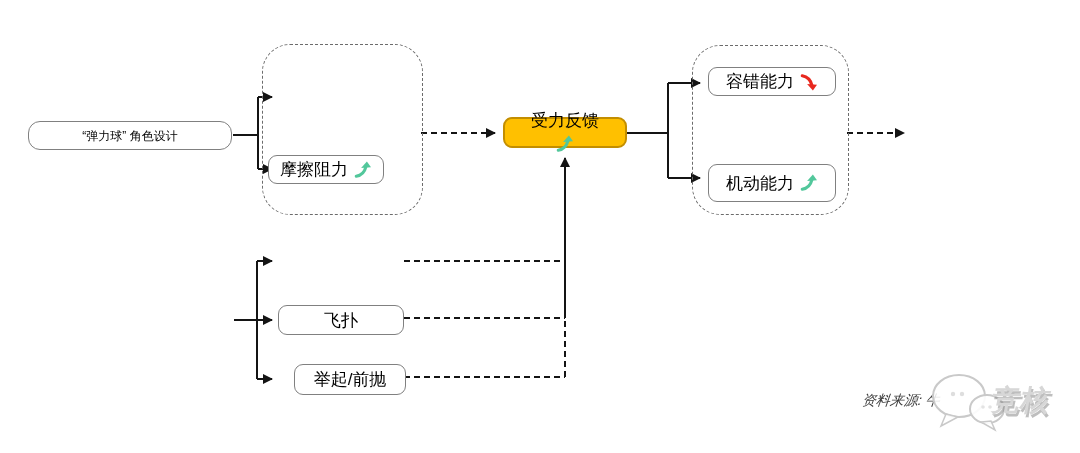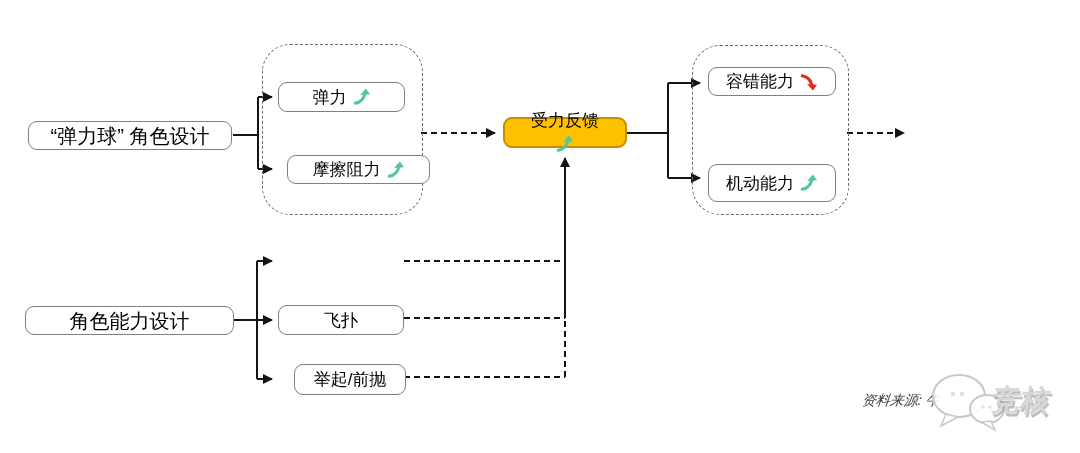--- a/index.html
+++ b/index.html
@@ -9,21 +9,21 @@
   }
   .lines{position:absolute;left:0;top:0;pointer-events:none;}
   .group{
     position:absolute;border:1.5px dashed #6b6b6b;border-radius:28px;background:transparent;
   }
   .node{
     position:absolute;display:flex;align-items:center;justify-content:center;gap:6px;
     background:#ffffff;border:1.5px solid #808080;border-radius:9px;
     font-size:17px;line-height:1;white-space:nowrap;box-sizing:border-box;
   }
-  .node.big{font-size:20px;}
+  .node.big{font-size:12px;border-radius:12px;}
   .node.orange{
     background:#FFC000;border:2px solid #C38E00;font-weight:500;flex-direction:column;
   }
   .trend{display:flex;align-items:center;}
   .trend svg{display:block;}
   .source{
     position:absolute;font-style:italic;font-size:14px;color:#3d3d3d;
     transform:skewX(-6deg);white-space:nowrap;
   }
   .wm{
@@ -75,31 +75,22 @@
     </g>
   </svg>
 
   <div class="group" style="left:262px;top:44px;width:159px;height:169px"></div>
   <div class="group" style="left:692px;top:45px;width:155px;height:168px"></div>
 
   <div class="node big" style="left:28px;top:121px;width:204px;height:29px">
     <span>“弹力球” 角色设计</span>
   </div>
 
-  <div class="node" style="left:278px;top:82px;width:127px;height:30px">
-    <span>弹力</span>
-    <span class="trend">
-      <svg width="18" height="18" viewBox="0 0 20 20">
-        <path d="M2.5 17 C 8 16, 12 11.5, 13.2 6.5" fill="none" stroke="#52C79B" stroke-width="3.4" stroke-linecap="round"></path>
-        <polygon points="14.3,0.5 7.9,7.9 18.9,6.9" fill="#52C79B"></polygon>
-      </svg>
-    </span>
-  </div>
 
-  <div class="node" style="left:287px;top:155px;width:143px;height:29px">
+  <div class="node" style="left:268px;top:155px;width:116px;height:29px">
     <span>摩擦阻力</span>
     <span class="trend">
       <svg width="18" height="18" viewBox="0 0 20 20">
         <path d="M2.5 17 C 8 16, 12 11.5, 13.2 6.5" fill="none" stroke="#52C79B" stroke-width="3.4" stroke-linecap="round"></path>
         <polygon points="14.3,0.5 7.9,7.9 18.9,6.9" fill="#52C79B"></polygon>
       </svg>
     </span>
   </div>
 
   <div class="node orange" style="left:503px;top:117px;width:124px;height:31px">
@@ -126,23 +117,20 @@
     <span>机动能力</span>
     <span class="trend">
       <svg width="18" height="18" viewBox="0 0 20 20">
         <path d="M2.5 17 C 8 16, 12 11.5, 13.2 6.5" fill="none" stroke="#52C79B" stroke-width="3.4" stroke-linecap="round"></path>
         <polygon points="14.3,0.5 7.9,7.9 18.9,6.9" fill="#52C79B"></polygon>
       </svg>
     </span>
   </div>
 
 
-  <div class="node big" style="left:25px;top:306px;width:209px;height:29px">
-    <span>角色能力设计</span>
-  </div>
 
 
   <div class="node" style="left:278px;top:305px;width:126px;height:30px">
     <span>飞扑</span>
   </div>
 
   <div class="node" style="left:294px;top:364px;width:112px;height:31px">
     <span>举起/前抛</span>
   </div>
 

